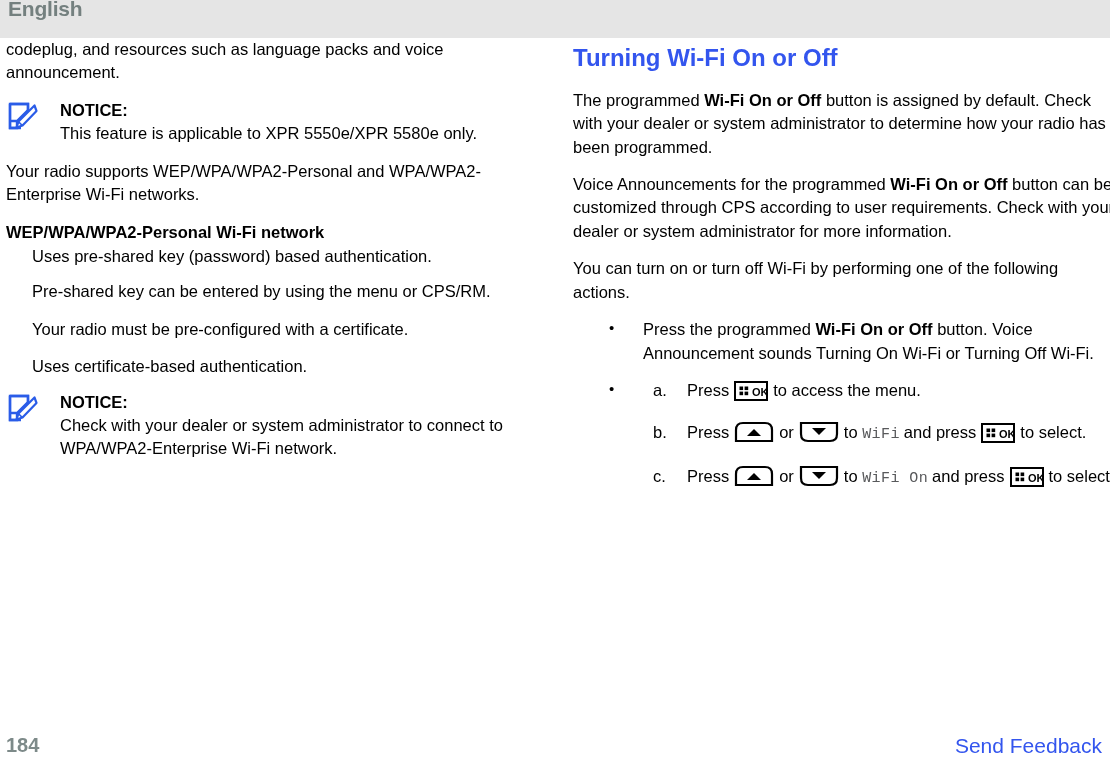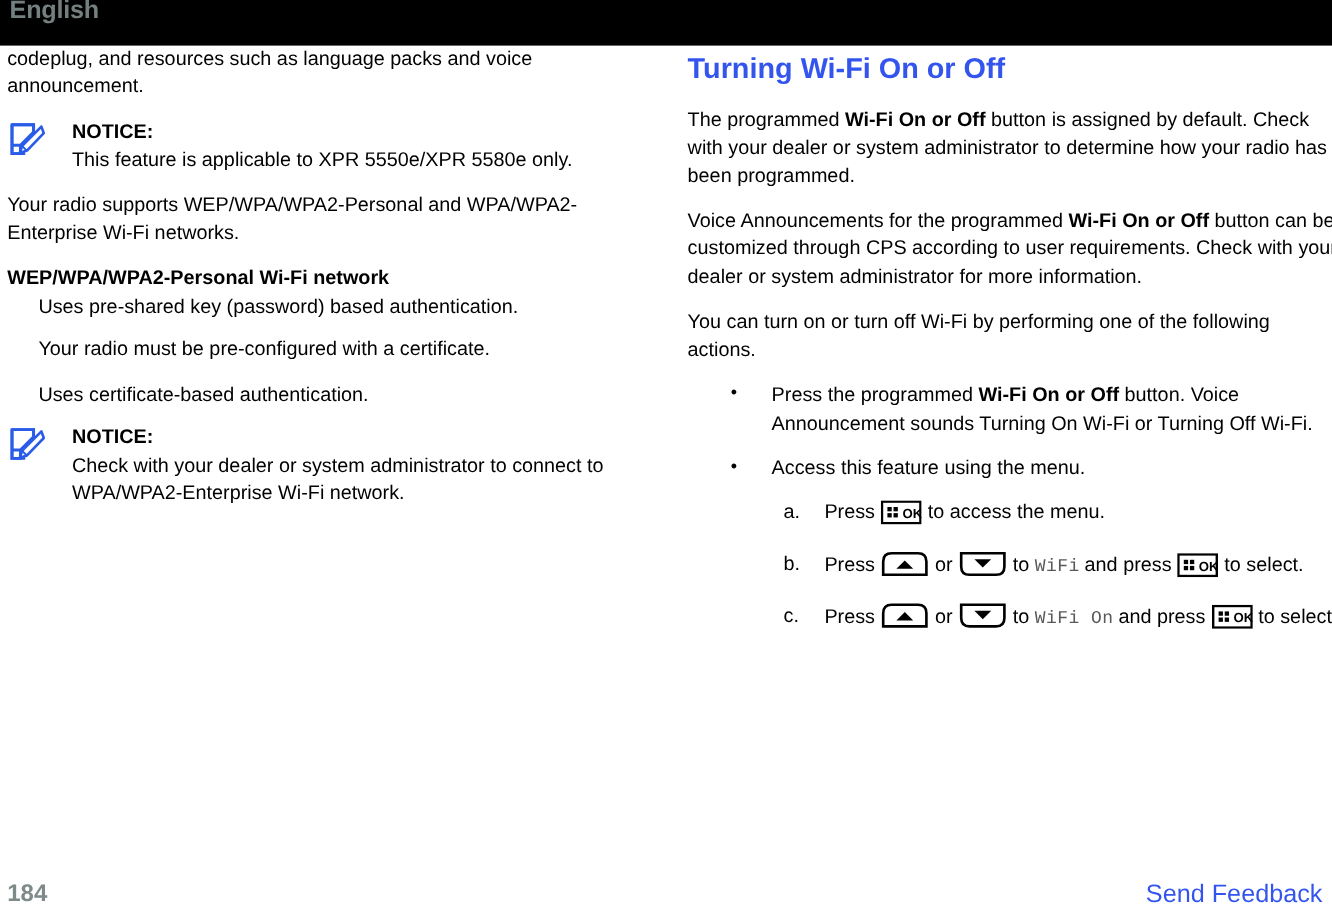--- a/index.html
+++ b/index.html
@@ -15,21 +15,21 @@
     overflow: hidden;
     position: relative;
   }
 
   
   #header-band {
     position: absolute;
     top: 0; left: 0;
     width: 1110px;
     height: 38px;
-    background: #000000;
+    background: #e5e5e5;
   }
   #header-lang {
     position: absolute;
     left: 8px;
     top: -3px;
     font-size: 21px;
     font-weight: bold;
     color: #74807f;
     letter-spacing: -0.2px;
   }
@@ -200,20 +200,21 @@
         <span class="notice-title">NOTICE:</span>
         <span class="notice-text">This feature is applicable to XPR 5550e/XPR 5580e only.</span>
       </div>
     </div>
 
 
     <p class="para">Your radio supports WEP/WPA/WPA2-Personal and WPA/WPA2-Enterprise Wi-Fi networks.</p>
 
     <p class="dt-term">WEP/WPA/WPA2-Personal Wi-Fi network</p>
     <p class="dd-text">Uses pre-shared key (password) based authentication.</p>
+    <p class="dd-text last">Pre-shared key can be entered by using the menu or CPS/RM.</p>
 
     <p class="dd-text last">Your radio must be pre-configured with a certificate.</p>
     <p class="dd-text">Uses certificate-based authentication.</p>
 
     <div class="notice">
       <div class="notice-icon">
         <svg width="30" height="32" viewBox="0 0 30 32">
           <path d="M2 2 H20 V8 L9 19 H2 Z M2 19 H9 V26 H2 Z" fill="none" stroke="#2a5ce8" stroke-width="2.4"></path>
           <path d="M2 2 H20 V10 M2 2 V26 H13" fill="none" stroke="#2a5ce8" stroke-width="2.4"></path>
           <path d="M26.5 3.5 L10.5 19.5 L8.5 25.5 L14.5 23.5 L28.5 9 Z" fill="#ffffff" stroke="#2a5ce8" stroke-width="2.2" stroke-linejoin="round"></path>
@@ -236,21 +237,20 @@
 
     <p class="para"><span>Voice Announcements for the programmed </span><span class="bold">Wi-Fi On or Off</span><span> button can be customized through CPS according to user requirements. Check with your dealer or system administrator for more information.</span></p>
 
     <p class="para">You can turn on or turn off Wi-Fi by performing one of the following actions.</p>
 
     <ul class="bullets">
 
       <li><span>Press the programmed </span><span class="bold">Wi-Fi On or Off</span><span> button. Voice Announcement sounds Turning On Wi-Fi or Turning Off Wi-Fi.</span></li>
 
       <li>
-        <span>Access this feature using the menu.</span>
 
         <ol class="letters">
 
           <li>
             <span class="marker">a.</span><span>Press</span><span class="key">
               <svg width="34" height="20" viewBox="0 0 34 20">
                 <rect x="1" y="1" width="32" height="18" fill="#ffffff" stroke="#000000" stroke-width="2"></rect>
                 <rect x="5.5" y="5.5" width="3.6" height="3.6" fill="#000000"></rect>
                 <rect x="10.6" y="5.5" width="3.6" height="3.6" fill="#000000"></rect>
                 <rect x="5.5" y="10.6" width="3.6" height="3.6" fill="#000000"></rect>

